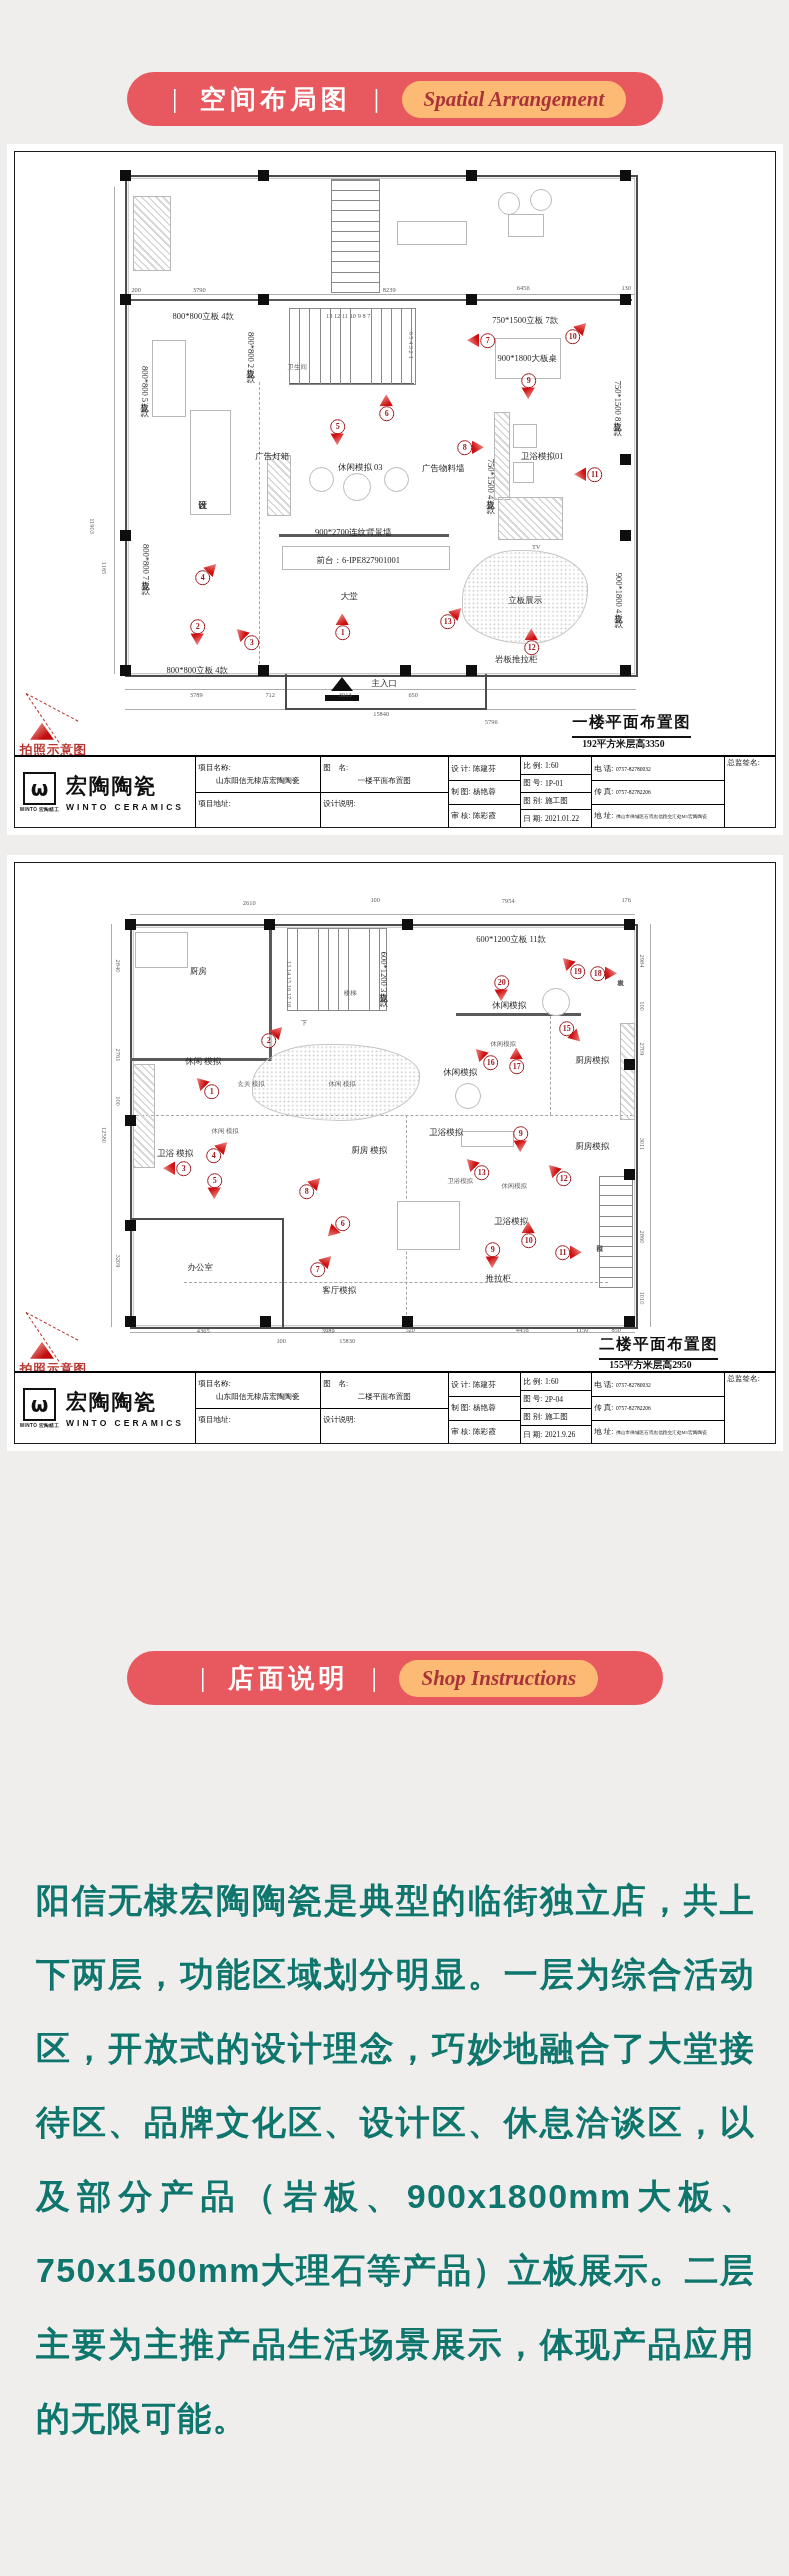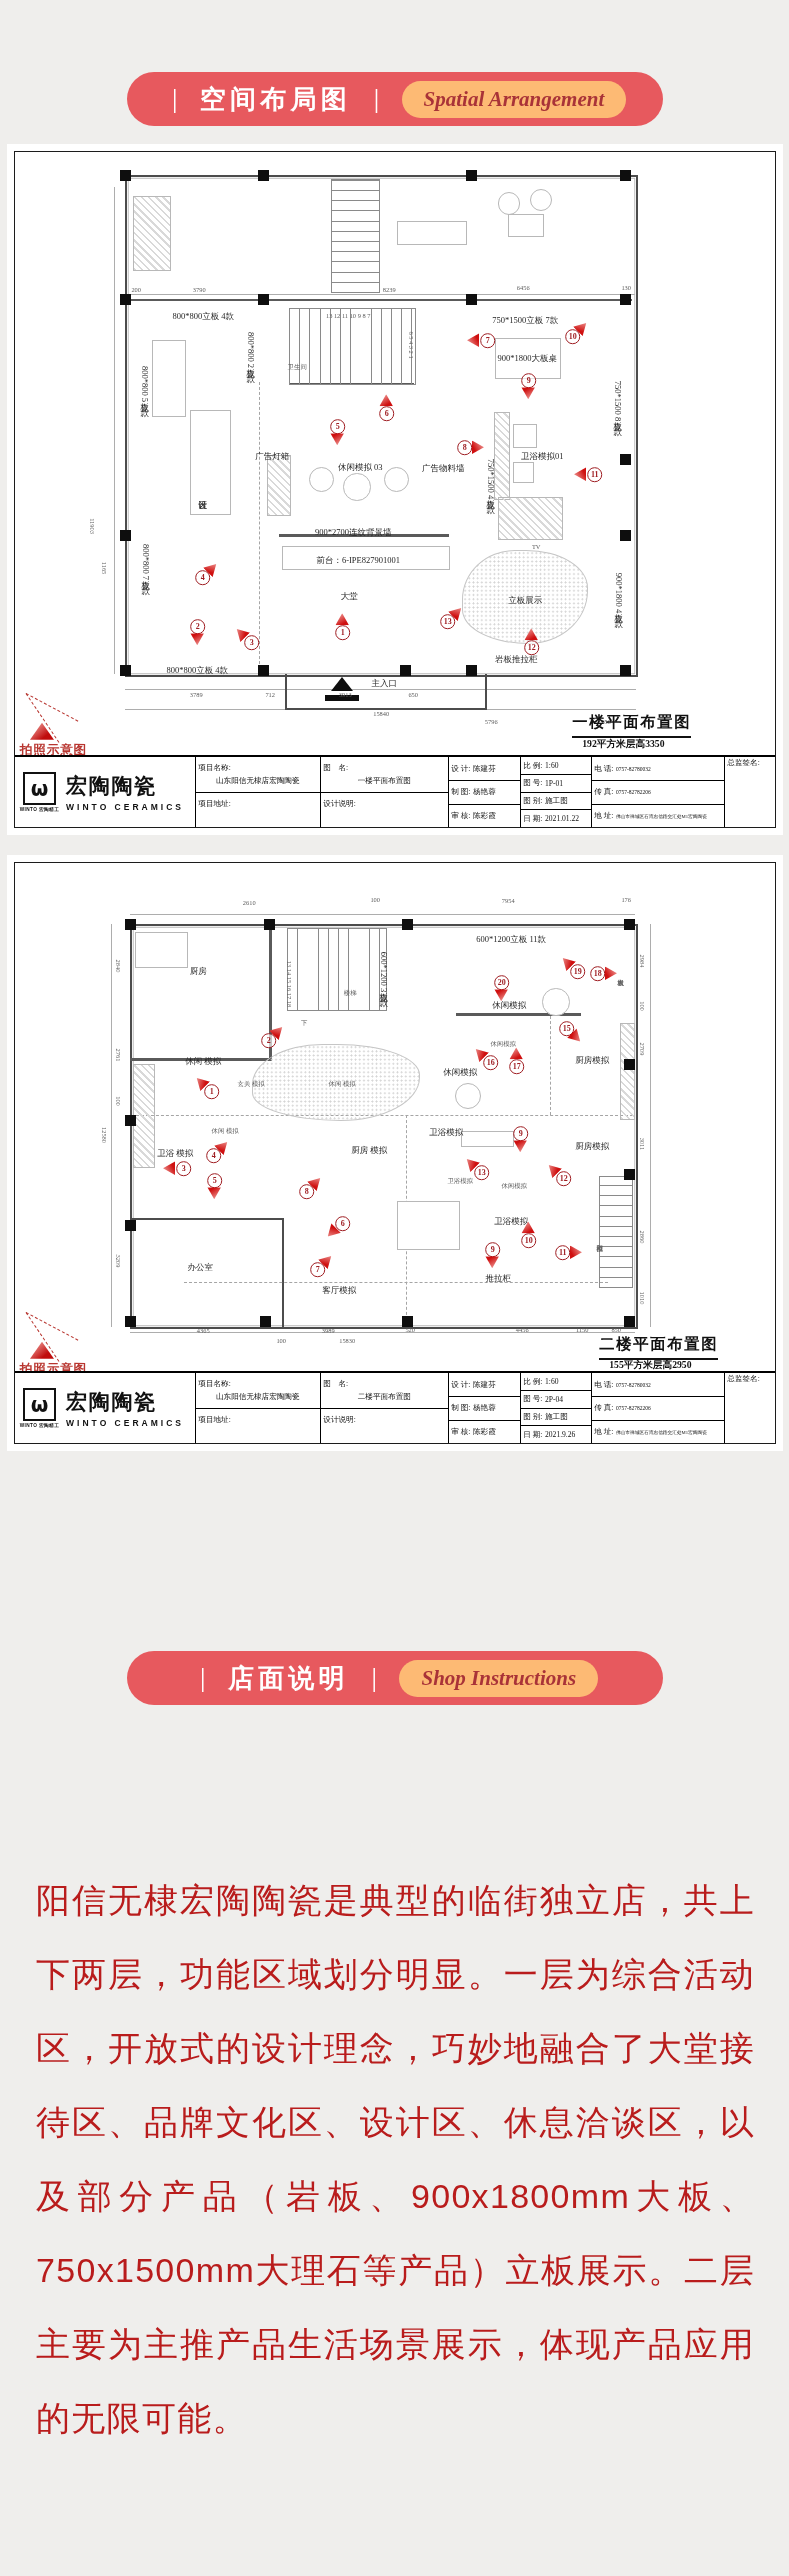--- a/index.html
+++ b/index.html
@@ -102,21 +102,21 @@
   .tb-label{font-size:7.6px;white-space:nowrap;color:#111;}
   .tb-value{font-size:7.6px;color:#111;white-space:nowrap;}
   .tb-col0 .tb-row,.tb-col1 .tb-row{display:block;}
   .tb-col0 .tb-value,.tb-col1 .tb-value{display:block;text-align:center;margin-top:1.7px;}
   .tb-col4 .tb-value{font-size:5.5px;}
   .tb-col4 .tb-row:last-child .tb-value{font-size:4.7px;}
   .tb-col5 .tb-row{align-items:flex-start;}
 
   
   .desc{position:absolute;top:1863px;left:36px;width:719px;}
-  .desc p{margin:0;font-size:34px;line-height:74px;color:#b91c1c;letter-spacing:1.3px;text-align:justify;font-weight:400;}
+  .desc p{margin:0;font-size:34px;line-height:74px;color:#0f766e;letter-spacing:1.3px;text-align:justify;font-weight:700;}
 </style>
 </head>
 <body>
 
 <header class="banner" id="banner-spatial">
   <span class="bar">｜</span>
   <span class="zh">空间布局图</span>
   <span class="bar">｜</span>
   <span class="en-pill">Spatial Arrangement</span>
 </header>

